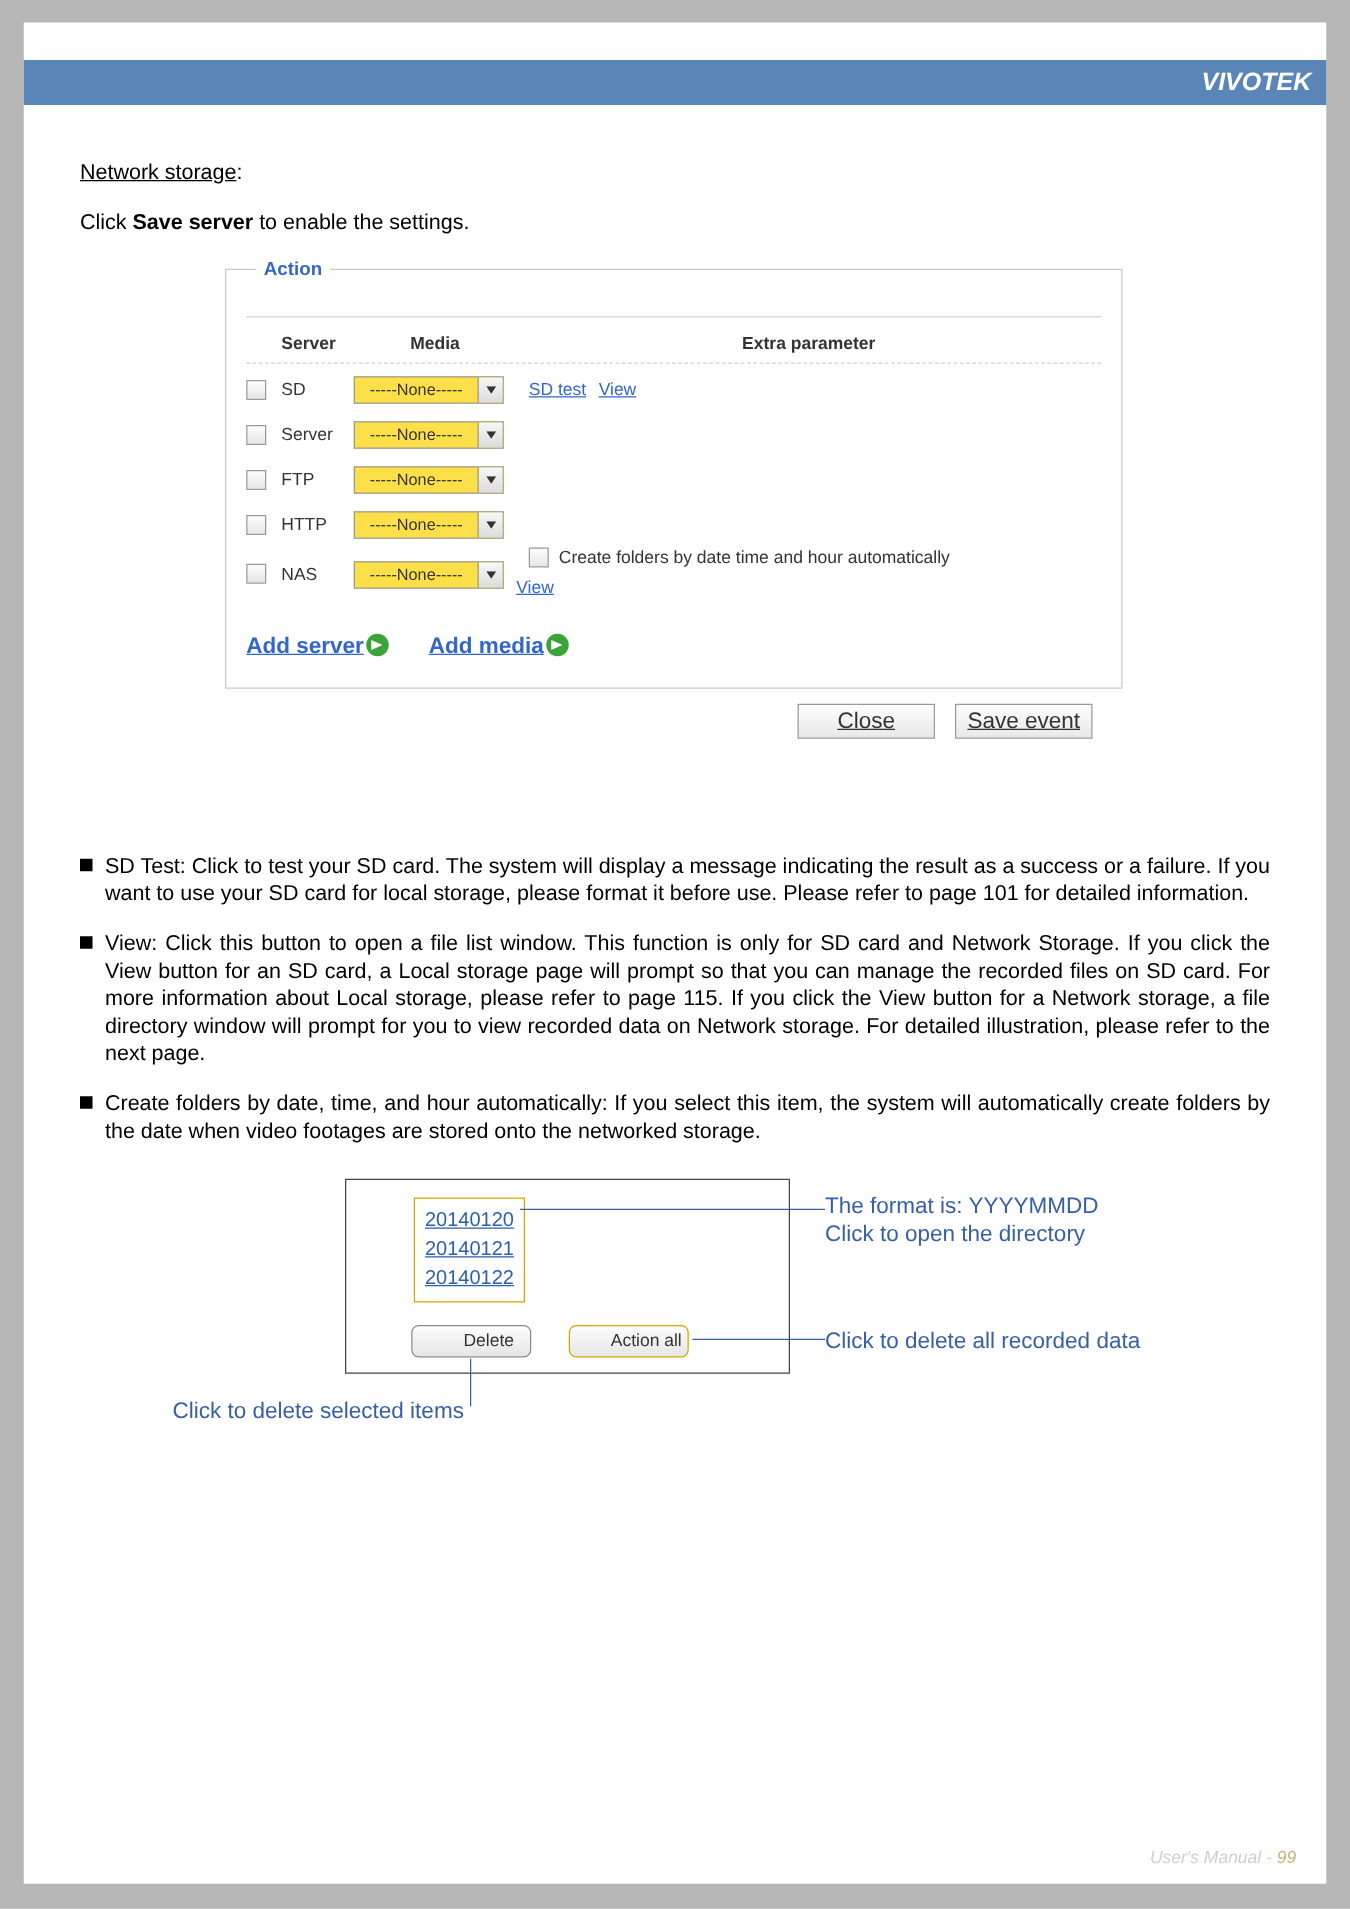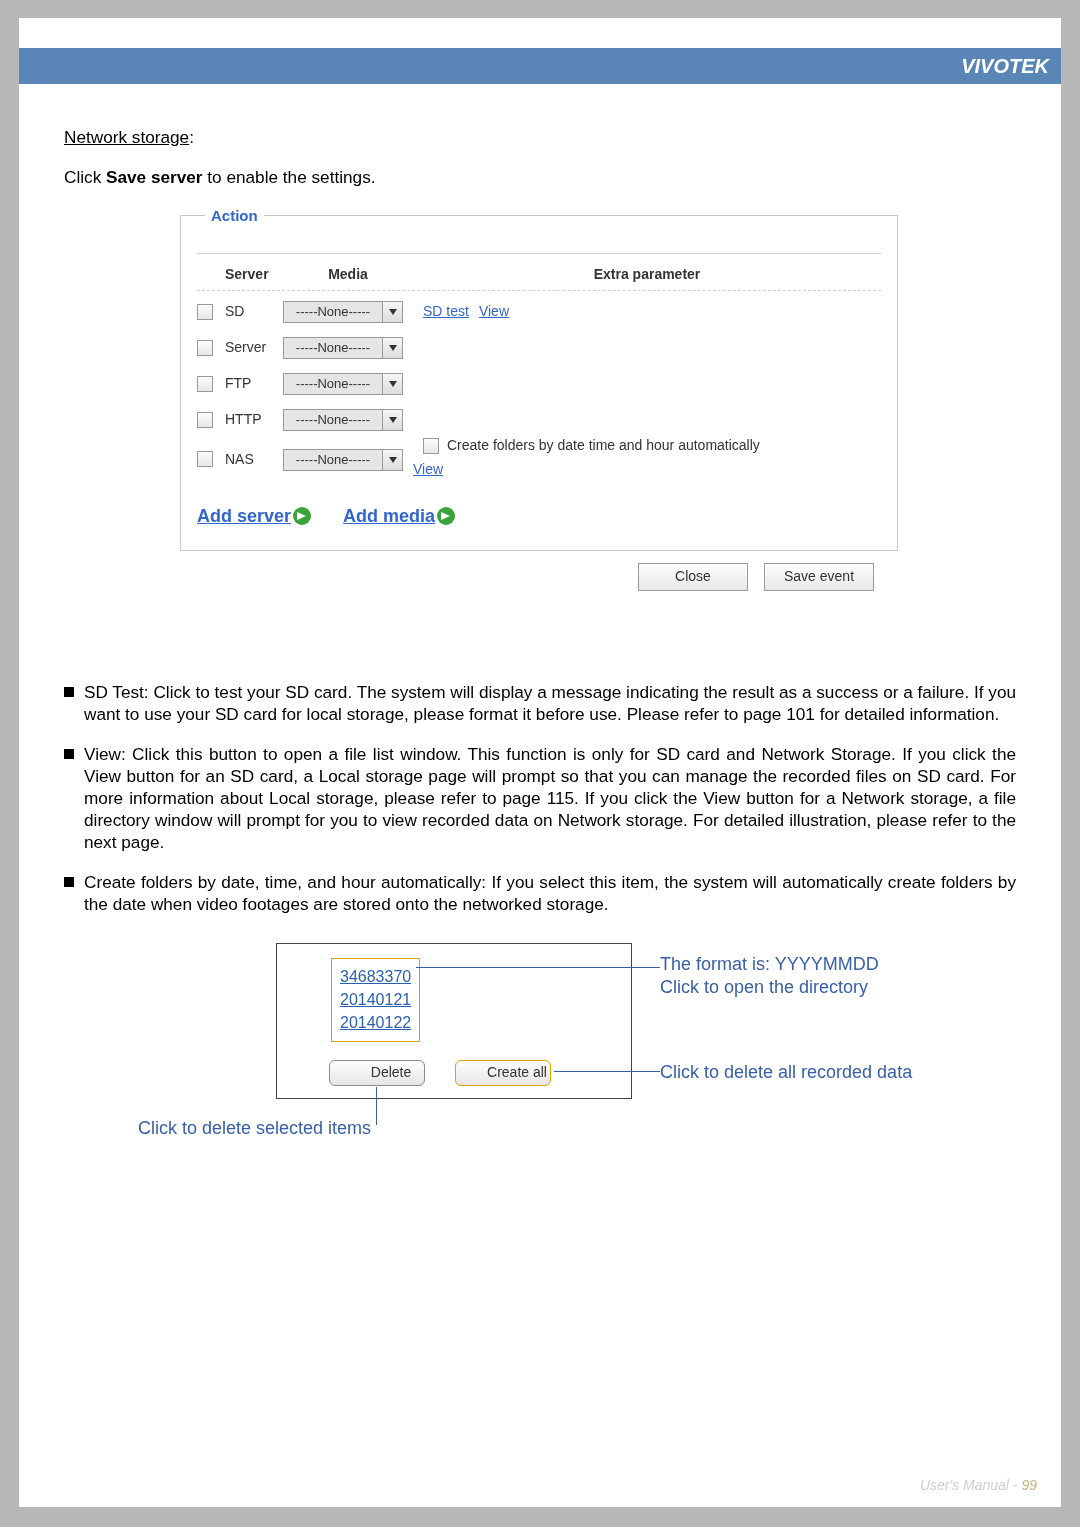--- a/index.html
+++ b/index.html
@@ -80,21 +80,21 @@
   .c-chk { width: 28px; }
   .c-srv { width: 58px; }
   .c-med { width: 130px; text-align: center; }
   .c-ext { flex: 1; text-align: center; }
   .trow { display: flex; align-items: center; padding: 10px 0 4px 0; }
   .srv { font-size: 14px; color: #333; width: 58px; }
   .sel {
     display: flex; align-items: center;
     width: 120px; height: 22px;
     border: 1px solid #9a9a9a;
-    background: #e5e5e5;
+    background: #fde047;
     font-size: 13px; color: #333;
   }
   .sel span.v { flex: 1; text-align: center; }
   .sel .dd {
     width: 20px; height: 100%;
     border-left: 1px solid #9a9a9a;
     background: linear-gradient(#f7f7f7,#dcdcdc);
     display: flex; align-items: center; justify-content: center;
   }
   .sel .dd svg { width: 8px; height: 6px; }
@@ -114,22 +114,22 @@
     border-left: 9px solid #fff;
     border-top: 4px solid transparent;
     border-bottom: 4px solid transparent;
   }
 
   .btn-row { display: flex; justify-content: flex-end; gap: 16px; margin: 12px 24px 0 0; }
   .btn {
     min-width: 110px; height: 28px;
     border: 1px solid #9a9a9a;
     background: linear-gradient(#fdfdfd,#e8e8e8);
-    font-size: 14px; color: #333;
-    display: flex; align-items: center; justify-content: center;
+    font-size: 18px; color: #333;
+    display: flex; align-items: center; justify-content: center; text-decoration: underline;
   }
 
   
   .bullets { margin-top: 90px; }
   .bullets li { list-style: none; text-align: justify; margin-bottom: 18px; display: flex; }
   .sq { flex: none; width: 10px; height: 10px; background: #000; margin: 6px 10px 0 0; }
   .li-body { flex: 1; }
 
   .follow { margin-top: 10px; }
 
@@ -315,26 +315,26 @@
       <li>
           <span class="sq"></span>
           <span class="li-body">Create folders by date, time, and hour automatically: If you select this item, the system will automatically create folders by the date when video footages are stored onto the networked storage.</span>
         </li>
     </ul>
 
 
     <div class="diagram">
       <div class="dir-box">
         <div class="folders">
-          <a>34683370</a>
+          <a>20140120</a>
           <a>20140121</a>
           <a>20140122</a>
         </div>
         <div class="dbtn del">Delete</div>
-        <div class="dbtn delall">Create all</div>
+        <div class="dbtn delall">Action all</div>
       </div>
 
       <div class="hline" style="left:140px; top:24px; width:244px"></div>
       <div class="hline" style="left:278px; top:128px; width:106px"></div>
       <div class="vline" style="left:100px; top:144px; height:38px"></div>
 
       <div class="annot" style="left:384px; top:10px">
         <span>The format is: YYYYMMDD</span><br>
         <span>Click to open the directory</span>
       </div>

